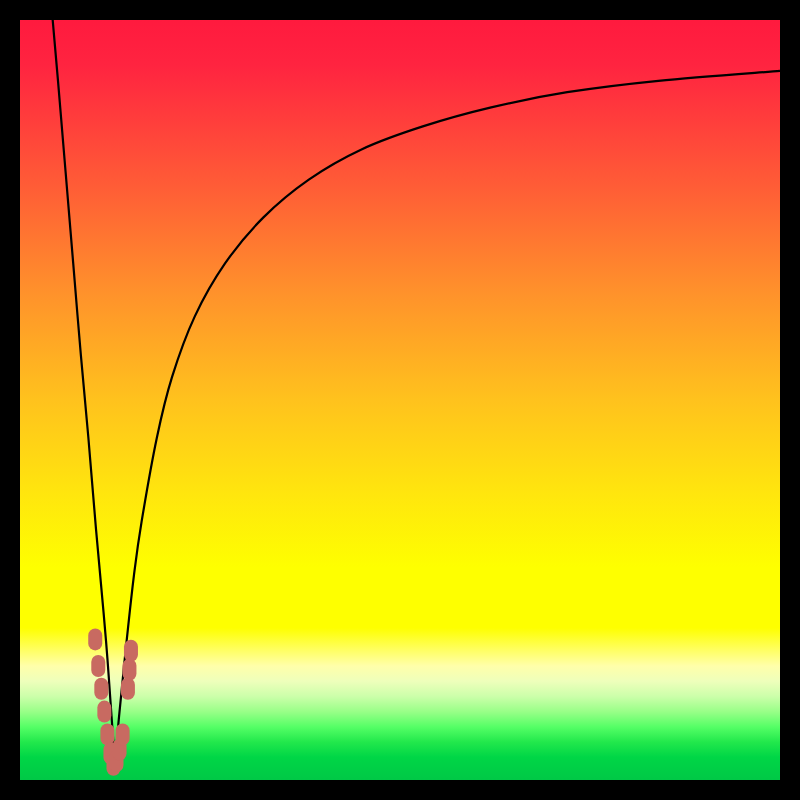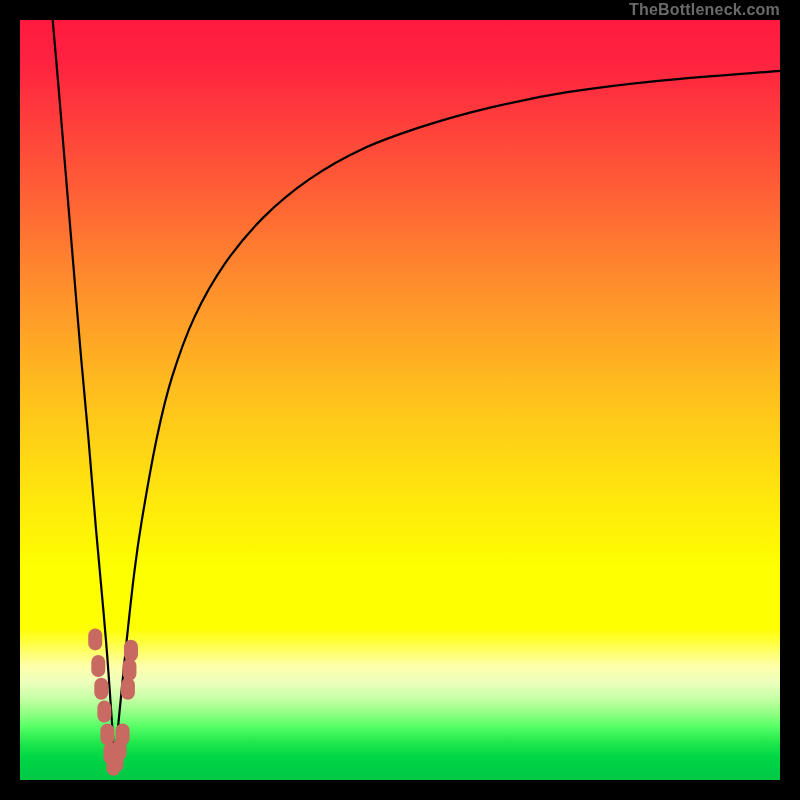--- a/index.html
+++ b/index.html
@@ -64,21 +64,20 @@
   }
   svg.curve {
     position: absolute;
     inset: 0;
   }
 </style>
 </head>
 <body>
 
 <div class="frame">
-  <div class="attribution">TheBottleneck.com</div>
 
   <div class="plot">
     <div class="gradient"></div>
 
     <svg class="curve" viewBox="0 0 760 760" preserveAspectRatio="none">
       <path d="M 32.68 0 C 33.6376 10.943999999999992, 35.6744 33.439999999999955, 38 60.799999999999955 C 40.3256 88.15999999999995, 42.864000000000004 119.168, 45.6 152 C 48.336 184.832, 50.464000000000006 210.36799999999994, 53.2 243.19999999999993 C 55.936 276.0319999999999, 58.06400000000001 302.936, 60.800000000000004 334.4 C 63.536 365.864, 65.66399999999999 386.536, 68.39999999999999 418 C 71.136 449.464, 73.264 477.736, 76 509.2 C 78.736 540.664, 81.54799999999999 569.544, 83.6 592.8 C 85.652 616.0559999999999, 86.03200000000001 620.616, 87.4 638.4 C 88.768 656.184, 89.83200000000001 672.448, 91.2 691.6 C 92.568 710.7520000000001, 94.316 735.2239999999999, 95 744.8" fill="none" stroke="#000000" stroke-width="2.2"></path>
       <path d="M 95 744.8 C 95.684 736.592, 96.74799999999999 721.0880000000001, 98.8 699.2 C 100.852 677.312, 103.664 649.192, 106.4 623.2 C 109.13600000000001 597.2080000000001, 111.264 576.688, 114 554.8 C 116.736 532.9119999999999, 117.49600000000001 526.2239999999999, 121.60000000000001 501.59999999999997 C 125.70400000000001 476.976, 131.32799999999997 443.992, 136.79999999999998 418 C 142.272 392.008, 145.16 379.08799999999997, 152 357.2 C 158.84 335.312, 165.22400000000002 316.9200000000001, 174.8 296.40000000000003 C 184.376 275.88, 192.888 260.9839999999999, 205.20000000000002 243.19999999999993 C 217.51200000000003 225.41599999999994, 228.15200000000002 212.648, 243.20000000000002 197.60000000000002 C 258.248 182.55200000000005, 271.016 171.912, 288.8 159.60000000000002 C 306.584 147.28800000000004, 321.48 138.77600000000007, 342 129.20000000000005 C 362.52 119.62400000000004, 379.54400000000004 113.92399999999999, 402.8 106.39999999999998 C 426.056 98.87599999999996, 445.208 93.55599999999998, 471.2 87.39999999999998 C 497.19199999999995 81.24399999999997, 517.1039999999999 76.98799999999994, 547.1999999999999 72.19999999999993 C 577.2959999999999 67.41199999999992, 600.096 64.63039999999992, 638.4 60.799999999999955 C 676.704 56.96959999999998, 738.112 52.69840000000005, 760 50.92000000000007" fill="none" stroke="#000000" stroke-width="2.2"></path>
       <g>
           <rect x="68.24000000000001" y="608.4" width="14" height="22" rx="7" ry="7" fill="#c86a61"></rect>
           <rect x="71.28" y="635" width="14" height="22" rx="7" ry="7" fill="#c86a61"></rect>

